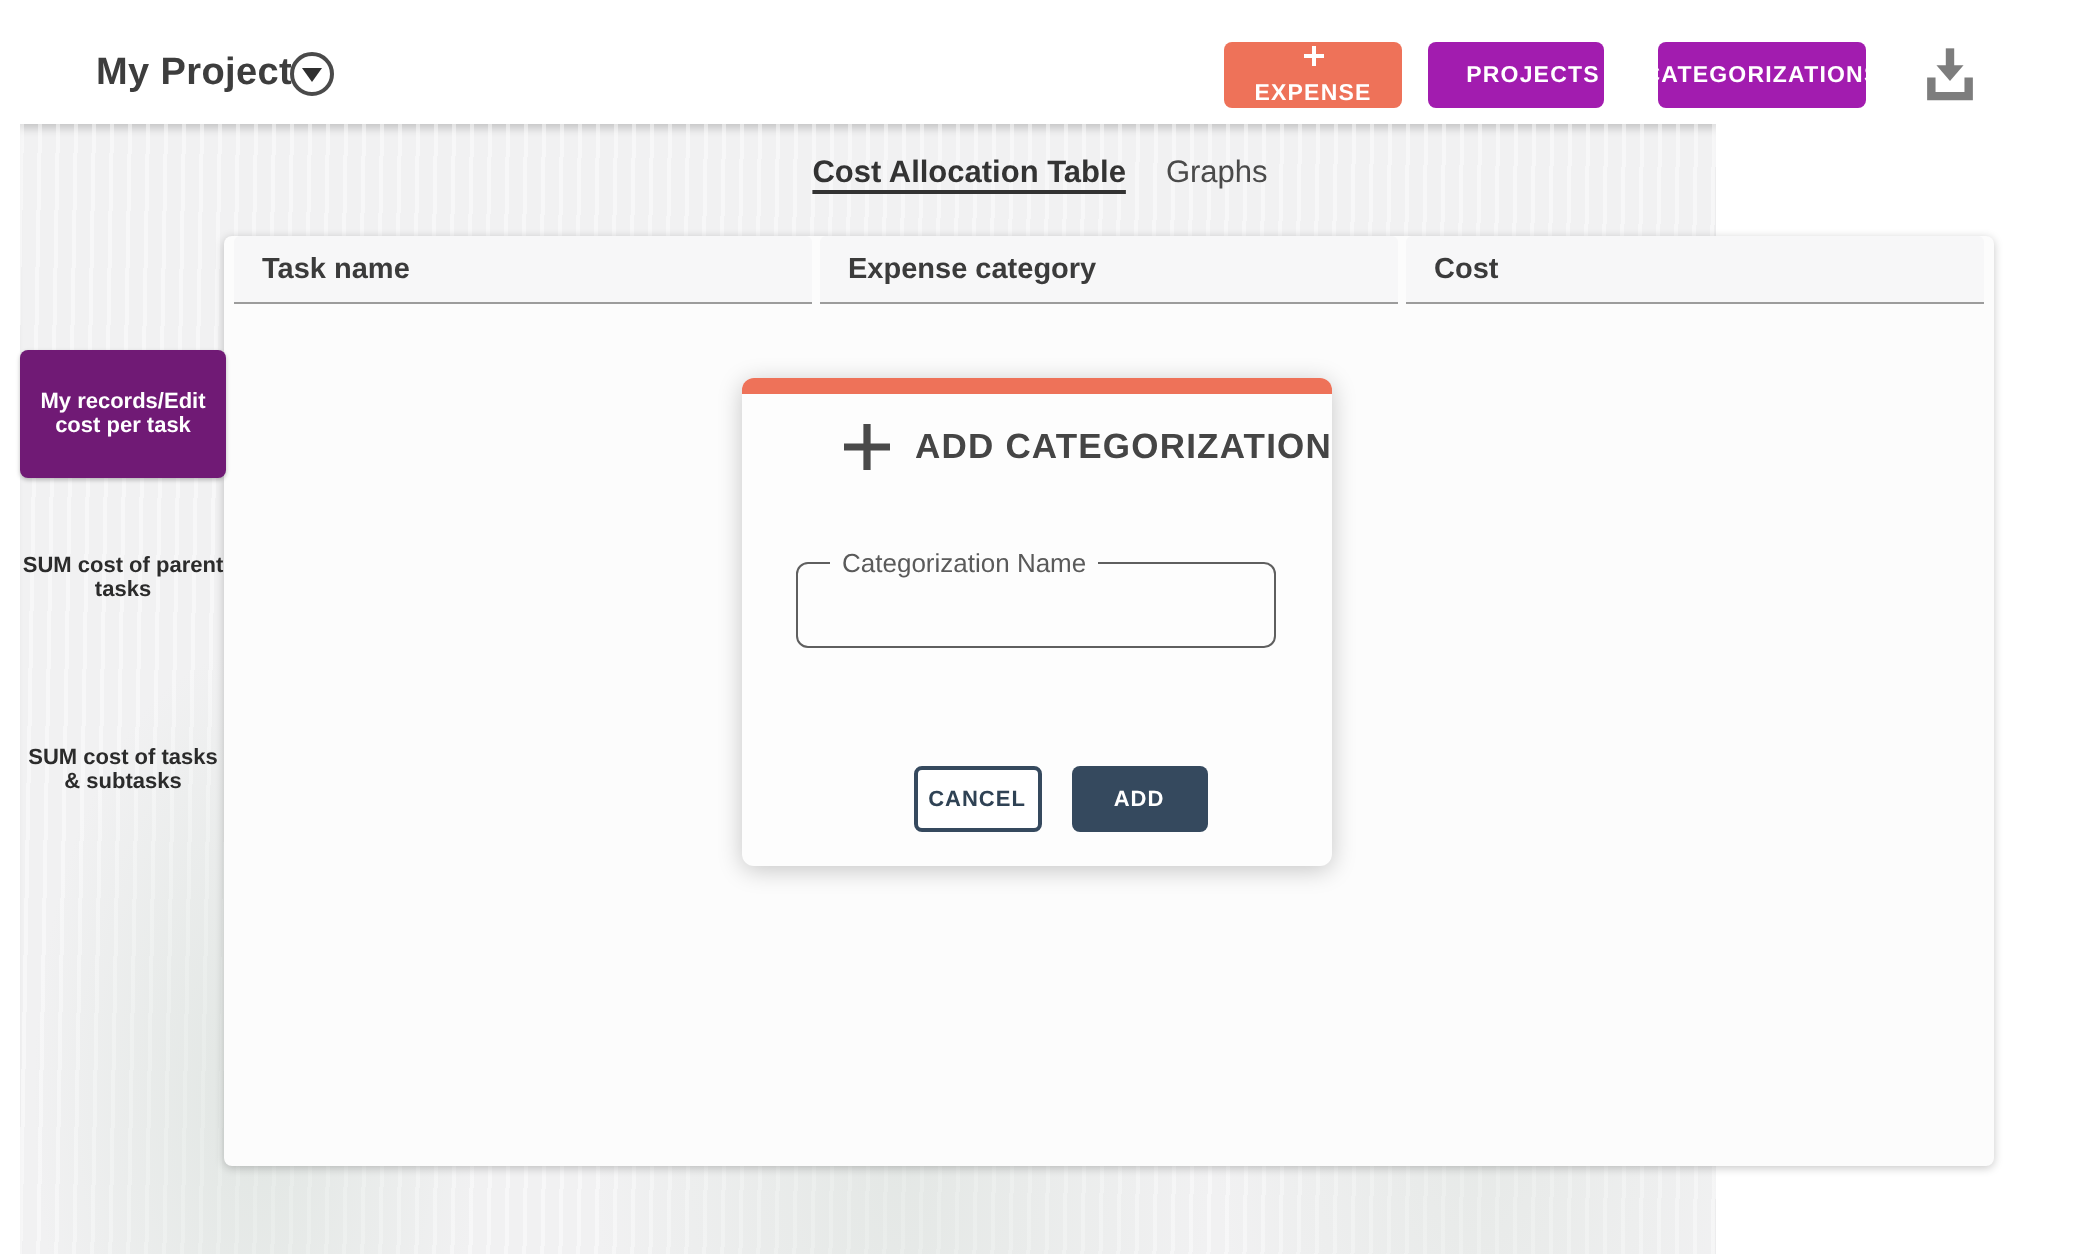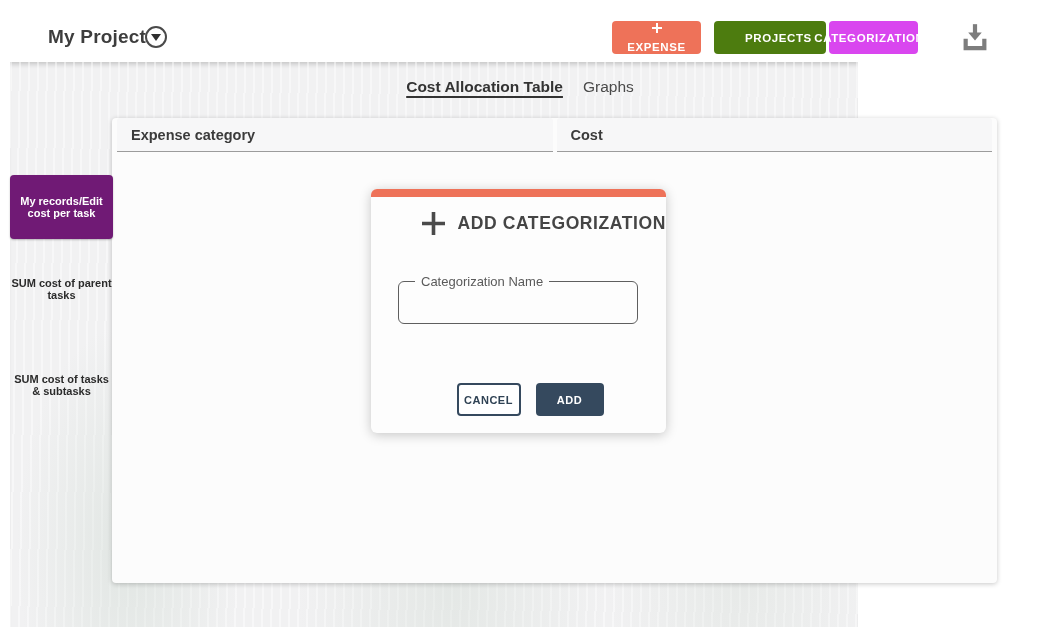--- a/index.html
+++ b/index.html
@@ -11,22 +11,22 @@
   .app-bar { position:absolute; top:0; left:0; width:1040px; height:62px; background:#ffffff; z-index:5; }
   .project-title { position:absolute; left:48px; top:26px; font-size:19px; font-weight:bold; color:#3d3d3d; letter-spacing:0.2px; }
   .dropdown-circle { position:absolute; left:145px; top:26px; width:22px; height:22px; border:2px solid #4a4a4a; border-radius:50%;
                      display:flex; align-items:center; justify-content:center; cursor:pointer; background:#fff; }
   .dropdown-tri { width:0; height:0; border-left:5px solid transparent; border-right:5px solid transparent; border-top:7px solid #2f2f2f; margin-top:1px; }
 
   .bar-btn { position:absolute; top:21px; height:33px; border:none; border-radius:4px; font-family:"Liberation Sans",sans-serif;
              font-size:11.5px; font-weight:bold; letter-spacing:0.6px; color:#ffffff; cursor:pointer;
              display:flex; align-items:center; justify-content:center;flex-direction:column; }
   .btn-expense { left:612px; width:89px; background:#ee7259; gap:7px; }
-  .btn-projects { left:714px; width:112px; background:#4d7c0f;padding-left:17px; }
-  .btn-categorizations { left:829px; width:89px; background:#d946ef; }
+  .btn-projects { left:714px; width:88px; background:#a21caf;padding-left:17px; }
+  .btn-categorizations { left:829px; width:104px; background:#a21caf; }
   .download-btn { position:absolute; left:959px; top:19px; width:32px; height:36px; background:transparent; border:none; cursor:pointer;
                   display:flex; align-items:center; justify-content:center; }
 
   
   .content { position:absolute; left:10px; top:62px; width:848px; height:565px; background:#f1f1f2;
              box-shadow: inset 0 5px 5px -3px rgba(0,0,0,0.20); }
   
   .content::before { content:""; position:absolute; inset:0; pointer-events:none;
     background-image:
       radial-gradient(ellipse 160px 320px at 14% 86%, rgba(205,216,208,0.45), transparent 70%),
@@ -111,20 +111,21 @@
       <button class="tab active">Cost Allocation Table</button>
       <button class="tab">Graphs</button>
     </div>
 
     <div class="side-label badge">My records/Edit cost per task</div>
     <div class="side-label plain l2">SUM cost of parent tasks</div>
     <div class="side-label plain l3">SUM cost of tasks &amp; subtasks</div>
 
     <div class="table-panel">
       <div class="thead">
+        <div class="th">Task name</div>
         <div class="th">Expense category</div>
         <div class="th">Cost</div>
       </div>
       <div></div>
     </div>
 
     <div class="modal">
       <div class="modal-bar"></div>
 
       <div class="modal-title-row">

